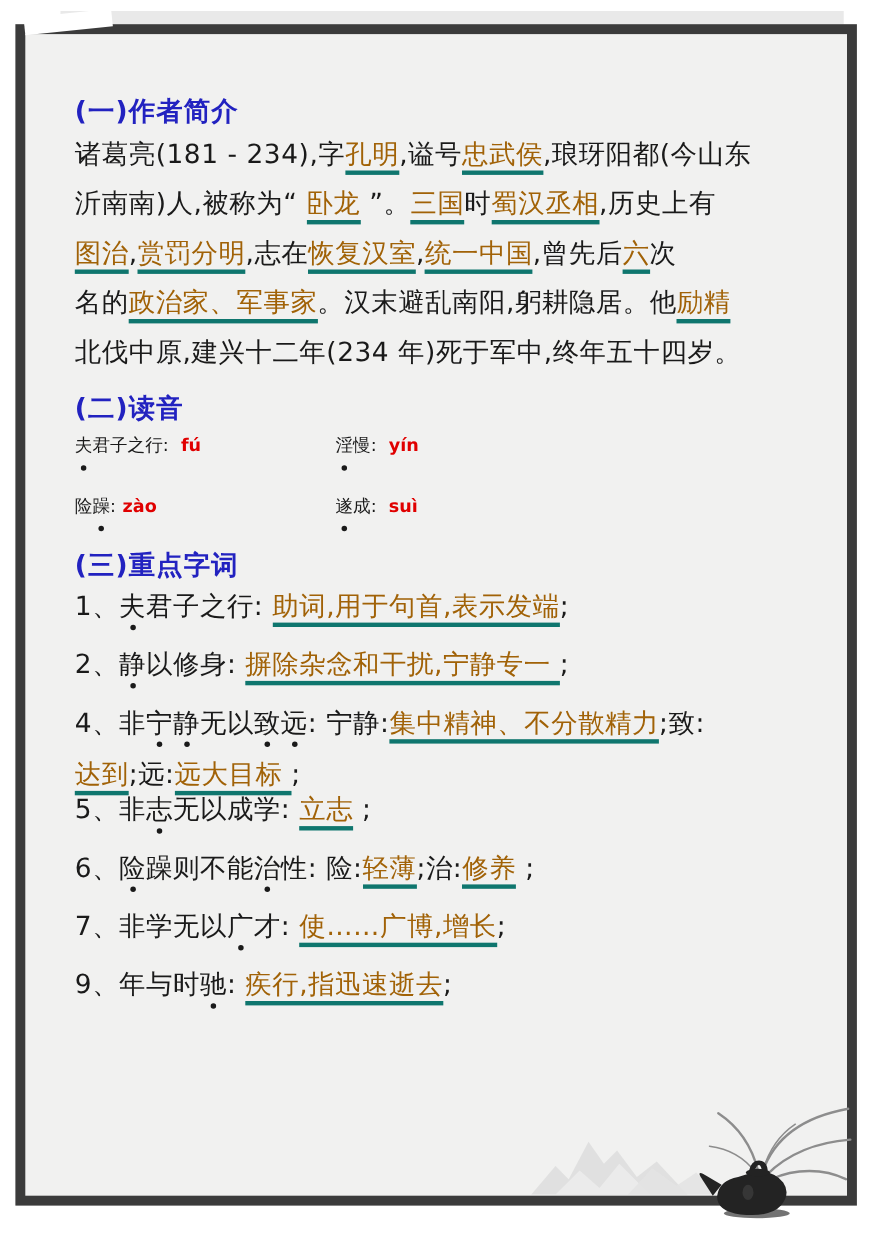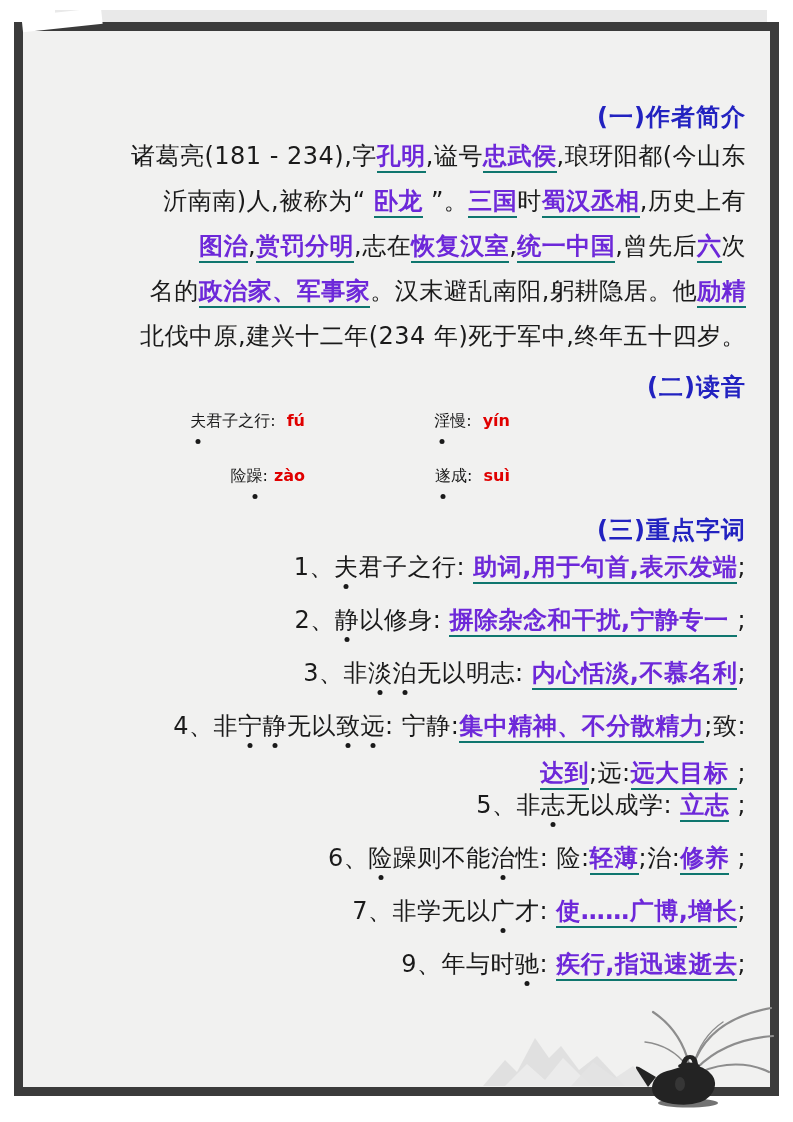--- a/index.html
+++ b/index.html
@@ -3,26 +3,26 @@
 <meta charset="utf-8">
 <style>
   html,body{margin:0;padding:0;background:#ffffff;width:793px;height:1122px;overflow:hidden;
     font-family:"DejaVu Sans","Liberation Sans",sans-serif;}
   .stage{position:relative;width:793px;height:1122px;background:#ffffff;}
   .top-strip{position:absolute;left:55px;top:10px;width:712px;height:12px;background:#e9e9e9;}
   .frame{position:absolute;left:14px;top:22px;width:747px;height:1056px;
     border:9px solid #3b3b3b;background:#f1f1f0;}
   .white-notch{position:absolute;left:22px;top:12px;width:80px;height:16px;background:#ffffff;
     transform:rotate(-6deg);z-index:3;}
-  .content{position:absolute;left:0;top:16px;width:100%;height:100%;
-    padding:54px 24px 0 45px;box-sizing:border-box;color:#1a1a1a;text-align:right;}
+  .content{position:absolute;left:0;top:0;width:100%;height:100%;
+    padding:54px 24px 0 45px;box-sizing:border-box;color:#1a1a1a;}
   .heading{font-size:24px;line-height:33px;font-weight:bold;color:#2222c0;margin:0;letter-spacing:1px;}
   .para{margin:0 0 12px 0;}
   .pline{font-size:24px;line-height:45px;white-space:nowrap;letter-spacing:0.5px;}
-  .seg-r{color:#6d28d9;font-weight:bold;border-bottom:2px solid #0f766e;padding-bottom:1px;}
+  .seg-r{color:#a16207;font-weight:normal;border-bottom:4px solid #0f766e;padding-bottom:1px;}
   .seg-p{color:#e00000;font-weight:bold;margin-left:6px;}
   .seg-d{position:relative;display:inline-block;}
   .seg-d::after{content:"";position:absolute;left:50%;transform:translateX(-50%);bottom:-6px;
     width:5px;height:5px;border-radius:50%;background:#1a1a1a;}
   .pron-row{display:flex;font-size:16px;line-height:34px;margin-bottom:21px;white-space:nowrap;}
   .pron-row:first-of-type{margin-top:2px;}
   .pron-col1{width:237px;}
   .pron-col2{width:205px;}
   .pron-col3{flex:1;}
   .vocab-heading{margin-top:17px;}
@@ -57,21 +57,20 @@
         <span class="pron-col2"><span class="seg-d">淫</span><span>慢: </span><span class="seg-p">yín</span></span>
       </div>
       <div class="pron-row">
         <span class="pron-col1"><span>险</span><span class="seg-d">躁</span><span>:</span><span class="seg-p">zào</span></span>
         <span class="pron-col2"><span class="seg-d">遂</span><span>成: </span><span class="seg-p">suì</span></span>
       </div>
 
       <h2 class="heading vocab-heading">(三)重点字词</h2>
       <div class="vline first"><span>1、</span><span class="seg-d">夫</span><span>君子之行: </span><span class="seg-r">助词,用于句首,表示发端</span><span>;</span></div>
       <div class="vline"><span>2、</span><span class="seg-d">静</span><span>以修身: </span><span class="seg-r">摒除杂念和干扰,宁静专一 </span><span> ;</span></div>
-      <div class="vline"><span>3、非</span><span class="seg-d">淡</span><span class="seg-d">泊</span><span>无以明志: </span><span class="seg-r">内心恬淡,不慕名利</span><span>;</span></div>
       <div class="vline tight"><span>4、非</span><span class="seg-d">宁</span><span class="seg-d">静</span><span>无以</span><span class="seg-d">致</span><span class="seg-d">远</span><span>: 宁静:</span><span class="seg-r">集中精神、不分散精力</span><span>;致:</span></div>
       <div class="vline notop"><span class="seg-r">达到</span><span>;远:</span><span class="seg-r">远大目标 </span><span>;</span></div>
       <div class="vline"><span>5、非</span><span class="seg-d">志</span><span>无以成学: </span><span class="seg-r">立志</span><span> ;</span></div>
       <div class="vline"><span>6、</span><span class="seg-d">险</span><span>躁则不能</span><span class="seg-d">治</span><span>性: 险:</span><span class="seg-r">轻薄</span><span>;治:</span><span class="seg-r">修养</span><span> ;</span></div>
       <div class="vline"><span>7、非学无以</span><span class="seg-d">广</span><span>才: </span><span class="seg-r">使……广博,增长</span><span>;</span></div>
       <div class="vline"><span>9、年与时</span><span class="seg-d">驰</span><span>: </span><span class="seg-r">疾行,指迅速逝去</span><span>;</span></div>
     </div>
 
     <svg class="decor" width="300" height="108" viewBox="0 0 300 108" xmlns="http://www.w3.org/2000/svg">
       <g>

